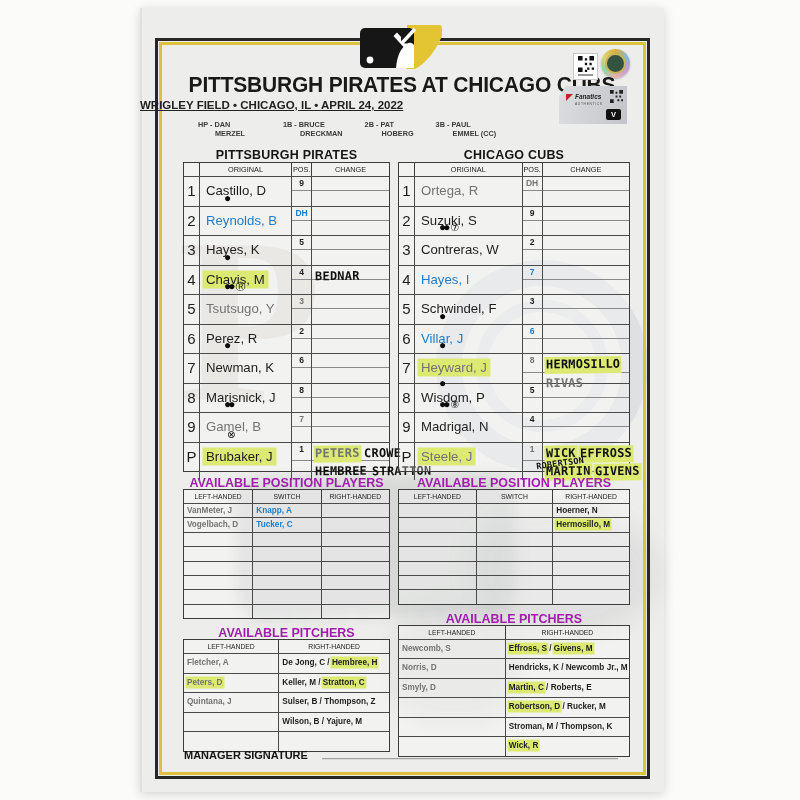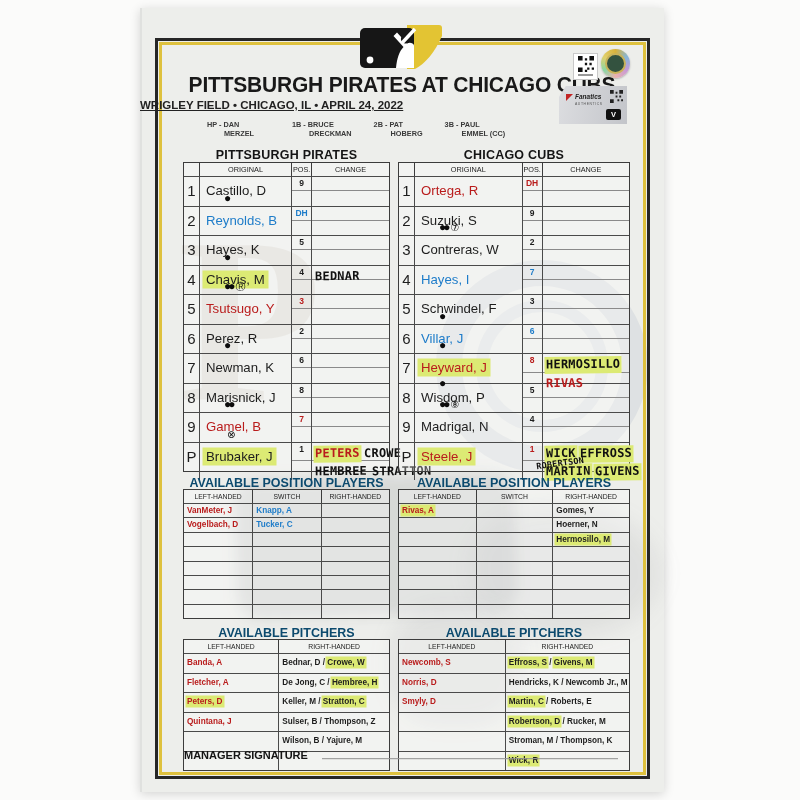--- a/index.html
+++ b/index.html
@@ -30,21 +30,21 @@
         filter:blur(11px);border-radius:45% 55% 50% 50%;z-index:0;}
   .wm-shadow3{position:absolute;left:250px;top:596px;width:130px;height:120px;background:rgba(108,112,118,.09);
         filter:blur(10px);border-radius:40%;z-index:0;}
 
   
   .mlb-logo{position:absolute;top:16px;left:50%;transform:translateX(-50%);width:90px;height:48px;z-index:4;}
   .title{position:absolute;top:64px;left:0;width:100%;text-align:center;font-size:21px;font-weight:700;
          letter-spacing:-0.2px;color:#191919;z-index:2;transform:scaleY(1.08);}
   .subtitle{position:absolute;top:91px;left:0;width:100%;text-align:left;font-size:11.5px;font-weight:700;
          color:#222;z-index:2;text-decoration:underline;}
-  .umpires{position:absolute;top:112px;left:67px;display:flex;z-index:2;}
+  .umpires{position:absolute;top:112px;left:58px;display:flex;z-index:2;}
   .ump{font-size:7.3px;font-weight:700;color:#3a3a3a;line-height:1.3;white-space:nowrap;}
   .ump .l2{margin-left:17px;}
   .ump + .ump{margin-left:22px;}
   .ump:nth-child(2){margin-left:38px;}
 
   
   .stk-qr{position:absolute;left:433px;top:45px;width:25px;height:27px;background:#fff;border:1px solid #c9c9c9;
           z-index:4;display:flex;flex-direction:column;align-items:center;padding-top:2px;box-sizing:border-box;}
   .stk-qr .bar{width:15px;height:2px;background:#999;margin-top:2px;}
   .stk-holo{position:absolute;left:461px;top:41px;width:29px;height:29px;border-radius:50%;z-index:4;
@@ -75,27 +75,27 @@
   .c{border-left:1px solid #4a4a4a;position:relative;box-sizing:border-box;}
   .c.num{border-left:none;font-size:15px;text-align:center;line-height:28px;color:#1d1d1d;}
   .c.name{font-size:13.2px;line-height:27px;padding-left:4px;white-space:nowrap;color:#1d1d1d;overflow:visible;}
   .sub{height:50%;box-sizing:border-box;}
   .sub.t{border-bottom:1px solid #8a8a8a;}
   .c.pos .sub{font-size:8.5px;font-weight:700;text-align:center;line-height:13px;color:#1d1d1d;}
   .c.chg .sub{padding-left:3px;white-space:nowrap;overflow:visible;}
   .hand{font-family:"DejaVu Sans Mono",monospace;font-weight:700;font-size:12px;letter-spacing:.2px;
         line-height:13.5px;display:inline-block;transform:rotate(-.6deg);color:#111;}
   .nm{padding:0 2px;}
-  .red{color:#b91c1c;}
+  .red{color:#737373;}
   .blue{color:#1e7cc9;}
   .hl{background:#dcea74;box-shadow:0 0 0 1.5px #dcea74;}
   .dots{position:absolute;left:24px;bottom:-6px;font-size:12px;letter-spacing:-3px;color:#0c0c0c;z-index:3;}
   .badge{font-family:"DejaVu Sans",sans-serif;font-size:10px;letter-spacing:0;margin-left:3px;color:#0c0c0c;}
 
-  .sect-title{text-align:center;font-size:12.5px;font-weight:700;color:#0c4a6e;height:13px;margin-top:4px;transform:scaleY(1.05);}
+  .sect-title{text-align:center;font-size:12.5px;font-weight:700;color:#a21caf;height:13px;margin-top:4px;transform:scaleY(1.05);}
   .sect-title.ap{margin-top:7px;}
   .ahead{display:grid;height:13px;}
   .ahead div{font-size:6.8px;color:#222;text-align:center;line-height:13px;border-left:1px solid #3c3c3c;}
   .ahead div:first-child{border-left:none;}
   .app-grid{grid-template-columns:1fr 1fr 1fr;}
   .ap-grid{grid-template-columns:46% 54%;}
   .app-row{display:grid;grid-template-columns:1fr 1fr 1fr;height:13.4px;border-top:1px solid #4a4a4a;}
   .ap-row{display:grid;grid-template-columns:46% 54%;height:18.5px;border-top:1px solid #4a4a4a;}
   .acell{border-left:1px solid #4a4a4a;font-size:8.2px;font-weight:700;padding-left:3px;white-space:nowrap;
          color:#1d1d1d;box-sizing:border-box;overflow:hidden;}
@@ -359,24 +359,20 @@
         </div>
     </div>
     <div class="sect-title ap">AVAILABLE PITCHERS</div>
     <div class="atable">
       <div class="ahead ap-grid">
         <div>LEFT-HANDED</div>
         <div>RIGHT-HANDED</div>
       </div>
       <div>
           <div class="ap-row">
-            <div class="acell"><span class="red">Banda, A</span></div>
-            <div class="acell"><span>Bednar, D</span> / <span class="hl ">Crowe, W</span></div>
-          </div>
-          <div class="ap-row">
             <div class="acell"><span class="red">Fletcher, A</span></div>
             <div class="acell"><span>De Jong, C</span> / <span class="hl ">Hembree, H</span></div>
           </div>
           <div class="ap-row">
             <div class="acell"><span class="hl red">Peters, D</span></div>
             <div class="acell"><span>Keller, M</span> / <span class="hl ">Stratton, C</span></div>
           </div>
           <div class="ap-row">
             <div class="acell"><span class="red">Quintana, J</span></div>
             <div class="acell"><span>Sulser, B</span> / <span>Thompson, Z</span></div>
@@ -527,25 +523,20 @@
     </div>
     <div class="sect-title">AVAILABLE POSITION PLAYERS</div>
     <div class="atable">
       <div class="ahead app-grid">
         <div>LEFT-HANDED</div>
         <div>SWITCH</div>
         <div>RIGHT-HANDED</div>
       </div>
       <div>
           <div class="app-row">
-            <div class="acell"><span class="hl red">Rivas, A</span></div>
-            <div class="acell"></div>
-            <div class="acell"><span>Gomes, Y</span></div>
-          </div>
-          <div class="app-row">
             <div class="acell"></div>
             <div class="acell"></div>
             <div class="acell"><span>Hoerner, N</span></div>
           </div>
           <div class="app-row">
             <div class="acell"></div>
             <div class="acell"></div>
             <div class="acell"><span class="hl ">Hermosillo, M</span></div>
           </div>
           <div class="app-row">

